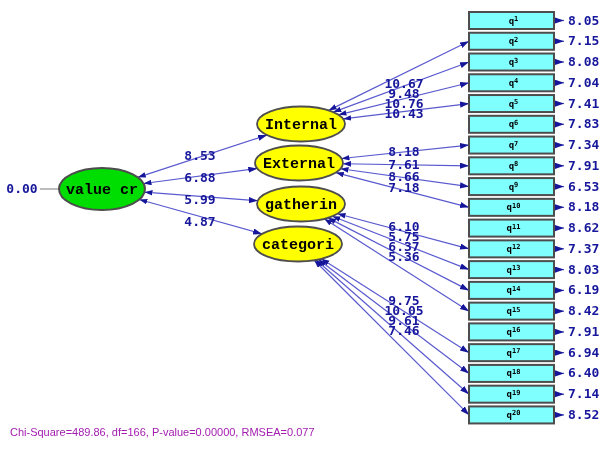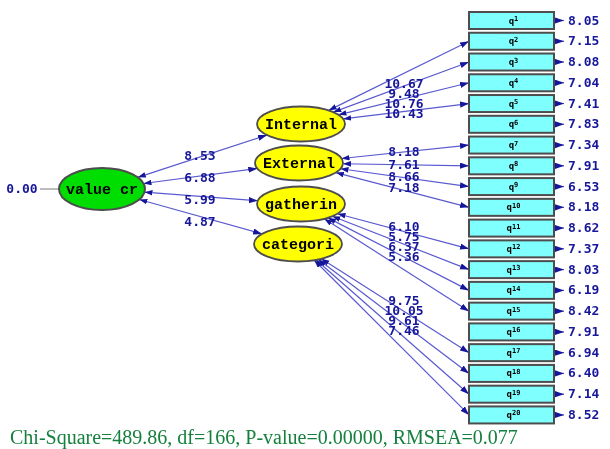--- a/index.html
+++ b/index.html
@@ -4,21 +4,21 @@
 <style>
   html,body{margin:0;padding:0;background:#fff;}
   .stage{position:relative;width:610px;height:449px;background:#ffffff;overflow:hidden;
          font-family:"Liberation Mono",monospace;}
   svg{position:absolute;left:0;top:0;}
   .lbl-shape{font-family:"Liberation Mono",monospace;font-weight:bold;font-size:15px;fill:#000000;}
   .lbl-exo{font-family:"Liberation Mono",monospace;font-weight:bold;font-size:15px;fill:#000000;}
   .lbl-num{font-family:"DejaVu Sans Mono",monospace;font-weight:bold;font-size:13px;fill:#17179b;}
   .lbl-q{font-family:"DejaVu Sans Mono",monospace;font-weight:bold;font-size:9px;fill:#000000;}
   .footer{position:absolute;left:10px;top:426px;width:600px;
-          font-family:Liberation Serif, serif;font-size:20px;color:#15803d;white-space:pre;}
+          font-family:Liberation Sans, sans-serif;font-size:11px;color:#a21caf;white-space:pre;}
 </style>
 </head>
 <body>
 
 <div class="stage">
   <svg id="diagram" width="610" height="449" viewBox="0 0 610 449">
       <defs>
         <marker id="mEnd" orient="auto" markerUnits="userSpaceOnUse" markerWidth="11" markerHeight="9" refX="9" refY="3.1">
           <path d="M0 0 L9 3.1 L0 6.2 Z" fill="#16169b"></path>
         </marker>

